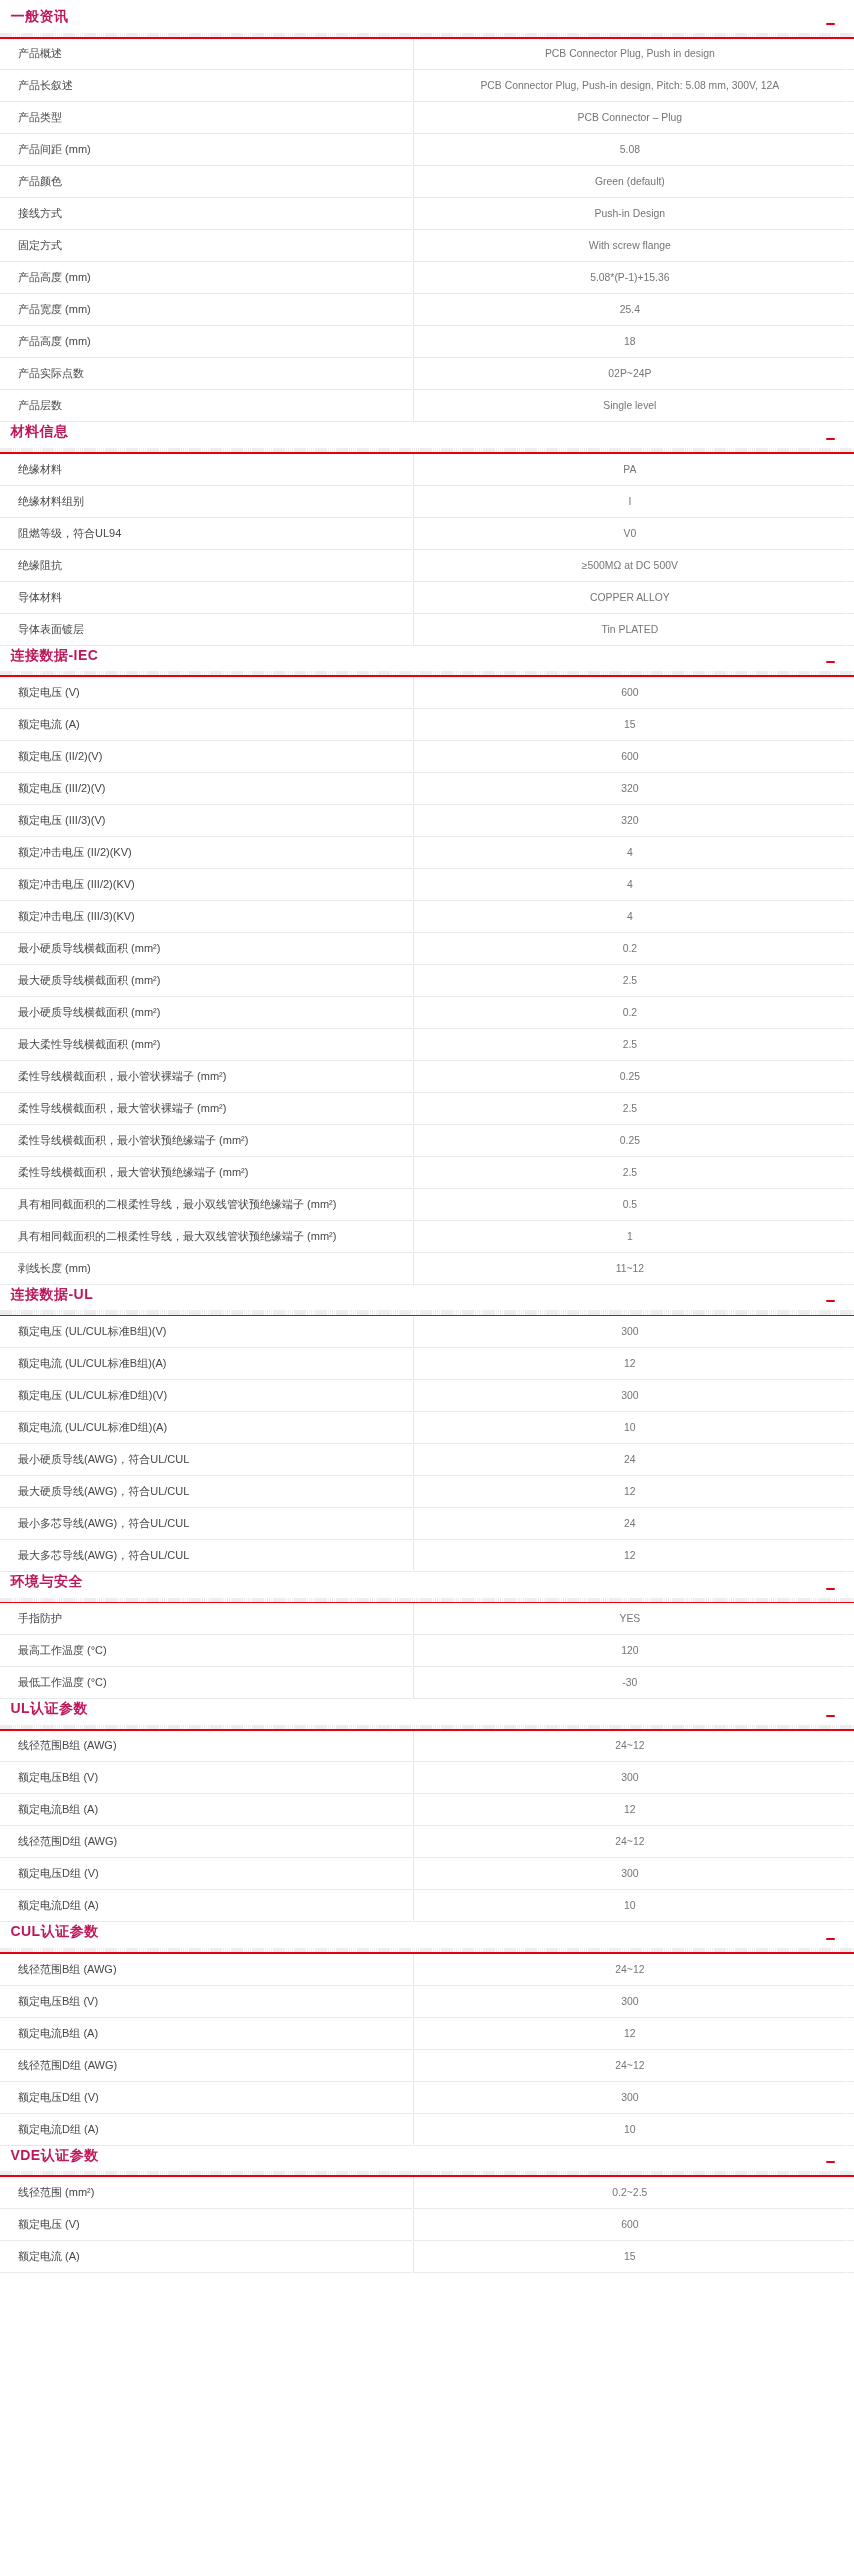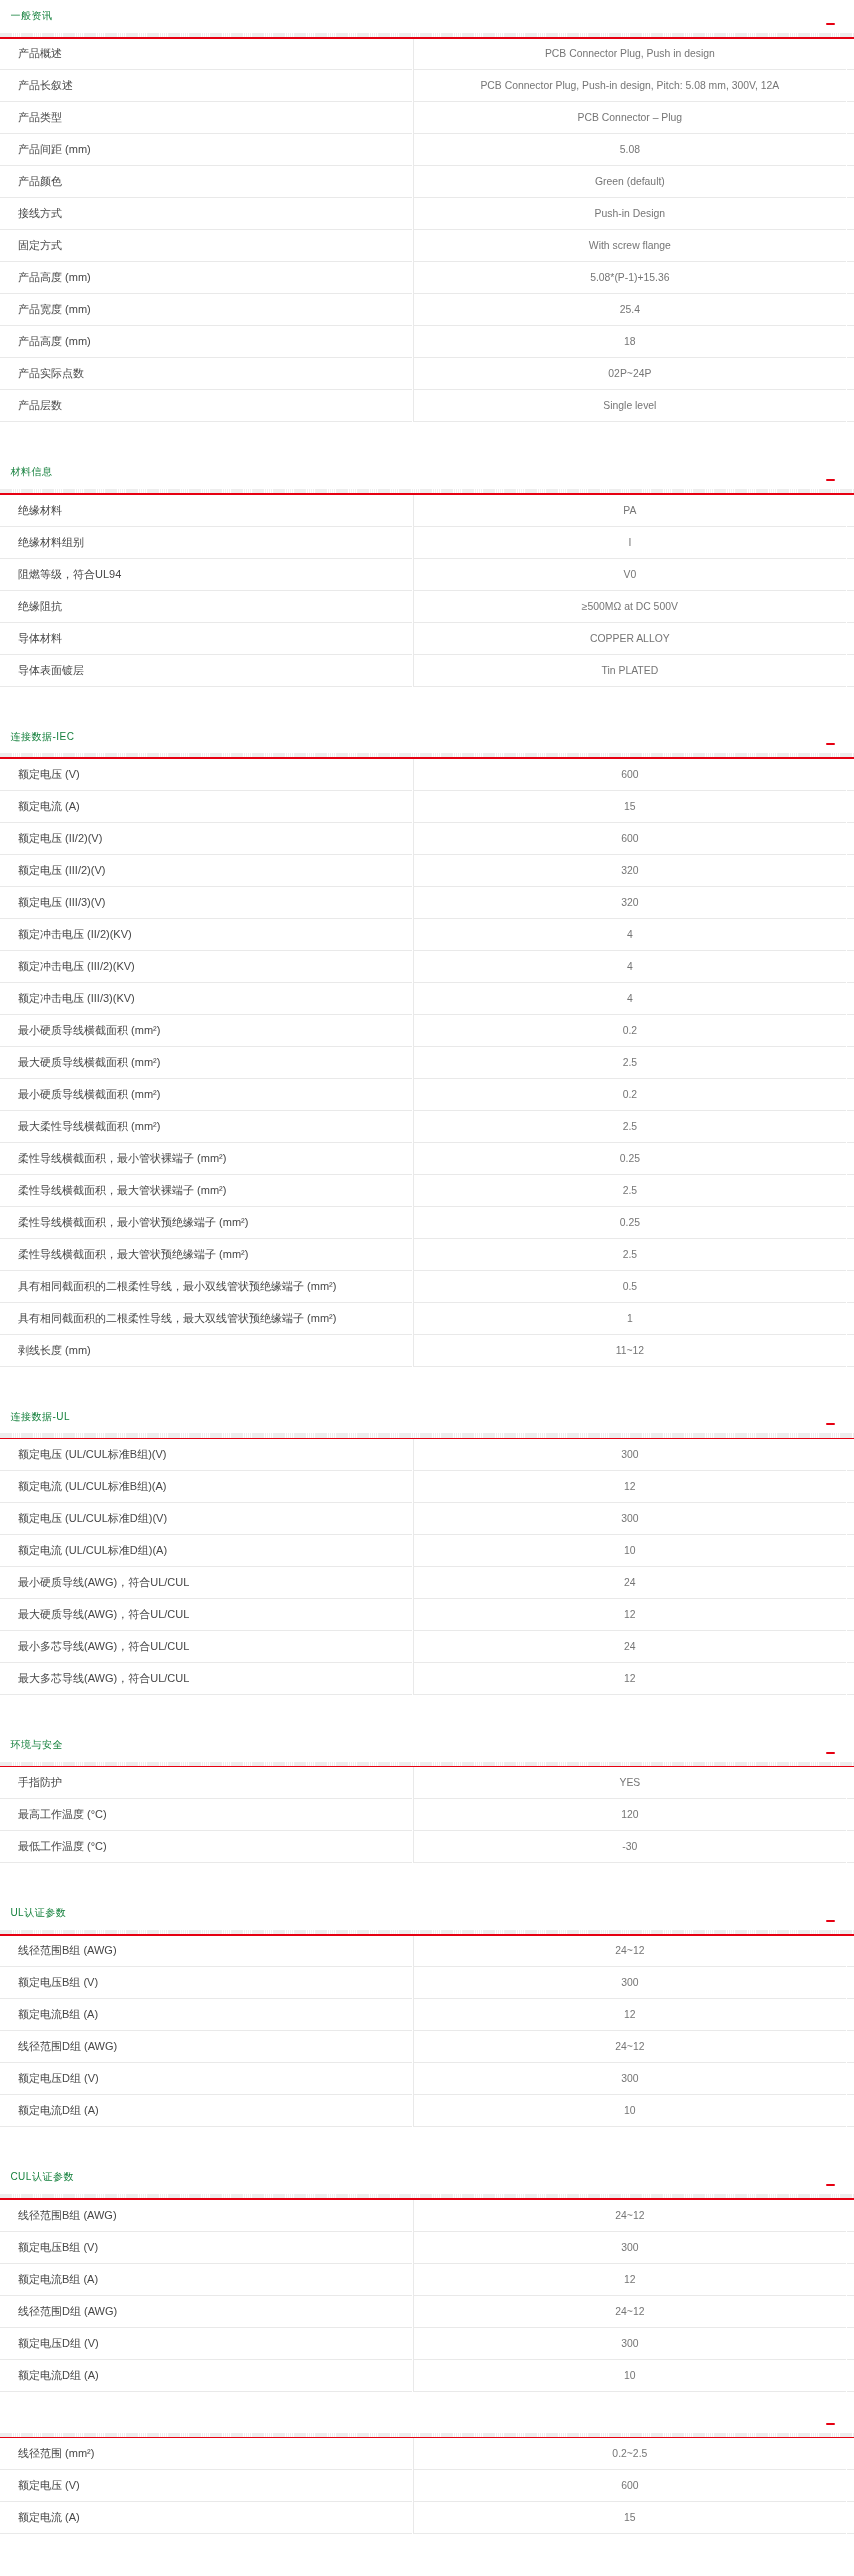--- a/index.html
+++ b/index.html
@@ -9,31 +9,30 @@
   }
   body {
     width: 855px;
     font-family: "Liberation Sans", "DejaVu Sans", sans-serif;
     -webkit-font-smoothing: antialiased;
   }
   #sections-root {
     padding-bottom: 3.1px;
   }
   .spec-section {
-    margin-top: 41px;
   }
   .spec-section:first-child {
     margin-top: 7.3px;
   }
   .sec-title {
     margin: 0 0 6.8px 10.4px;
-    font-size: 10px;
+    font-size: 14px;
     line-height: 18.7px;
-    font-weight: 400;
-    color: #15803d;
+    font-weight: 700;
+    color: #be185d;
     letter-spacing: 0.5px;
   }
   .sec-bar {
     position: relative;
     height: 5.7px;
   }
   .hatch {
     height: 4.2px;
     background-image:
       repeating-linear-gradient(90deg, #ededed 0 1.6px, #ffffff 1.6px 2.1px),
@@ -510,20 +509,21 @@
 
   <div class="row">
     <div class="cell label">额定电流D组 (A)</div>
     <div class="cell value">10</div>
     <div class="cell stub"></div>
   </div>
 </div>
   </section>
 
   <section class="spec-section">
+    <h2 class="sec-title">VDE认证参数</h2>
     <div class="sec-bar">
       <span class="minus" title=""></span>
       <div class="hatch"></div>
       <div class="redline"></div>
     </div>
     <div class="rows">
   <div class="row">
     <div class="cell label">线径范围 (mm²)</div>
     <div class="cell value">0.2~2.5</div>
     <div class="cell stub"></div>

